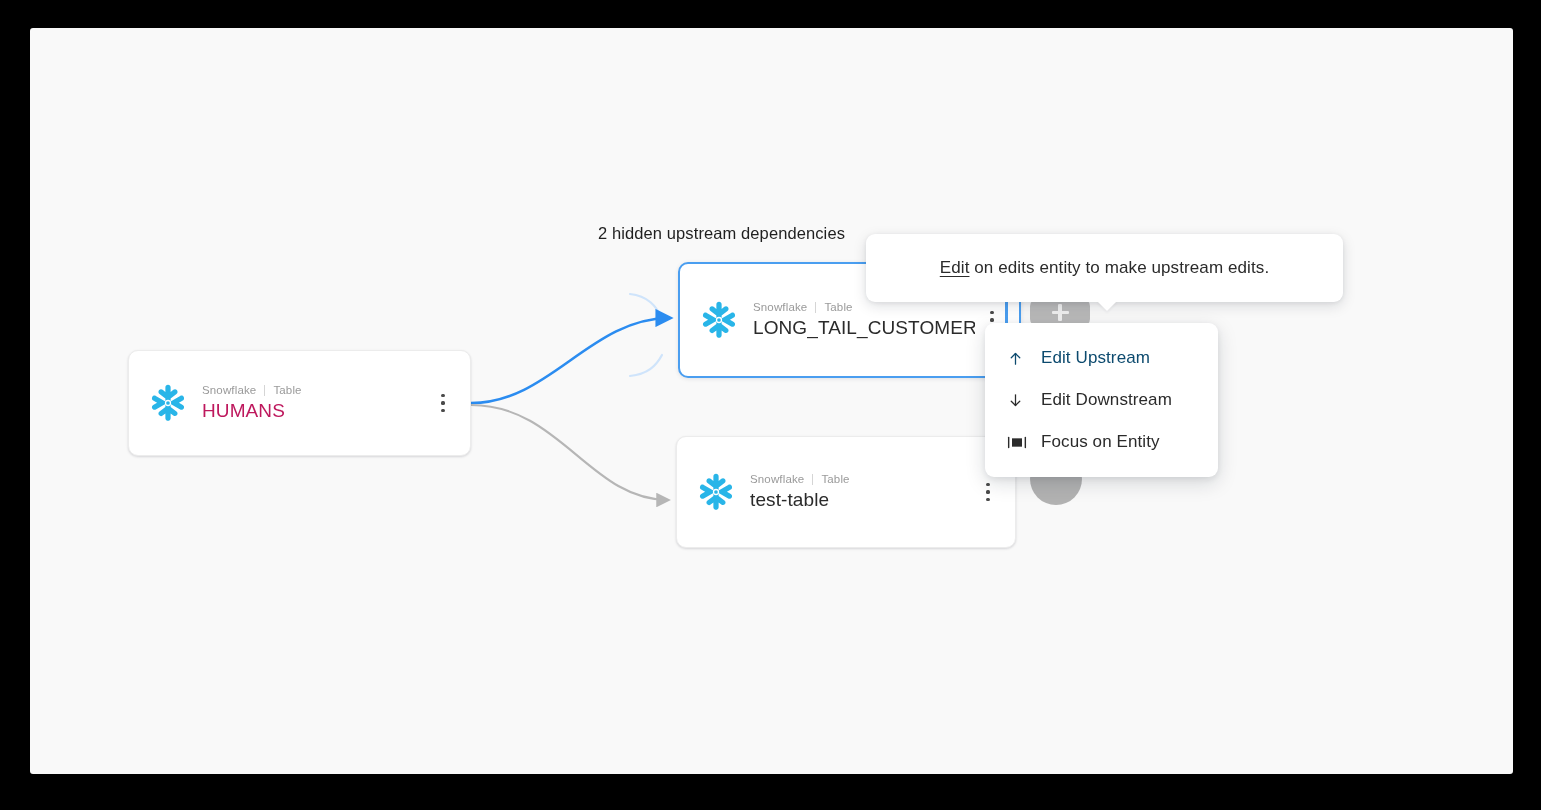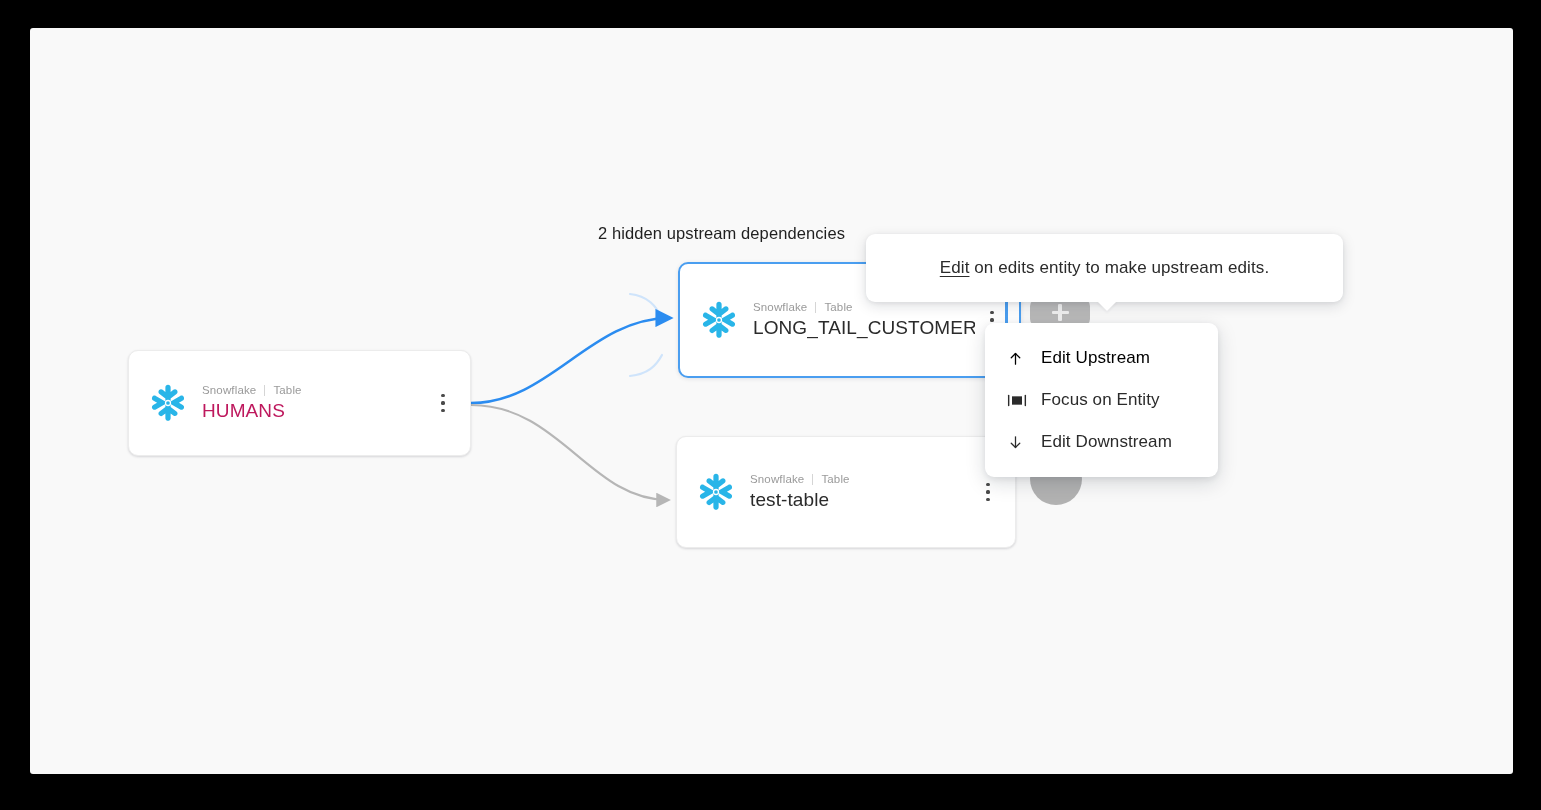--- a/index.html
+++ b/index.html
@@ -244,21 +244,21 @@
     height: 42px;
     padding: 0 22px;
     box-sizing: border-box;
     font-size: 17px;
     color: #2b2b2b;
     letter-spacing: 0.1px;
     cursor: pointer;
     white-space: nowrap;
   }
   .menu-item.disabled {
-    color: #000000;
+    color: #0c4a6e;
     cursor: default;
     align-items: center;
   }
   .menu-item .mi-icon {
     flex: 0 0 auto;
     width: 24px;
     margin-right: 10px;
     display: flex;
     align-items: center;
     justify-content: flex-start;
@@ -389,35 +389,35 @@
           <svg width="17" height="17" viewBox="0 0 24 24" fill="none" stroke="currentColor" stroke-width="1.8" stroke-linecap="round" stroke-linejoin="round">
             <line x1="12" y1="20" x2="12" y2="5"></line>
             <polyline points="6,11 12,5 18,11"></polyline>
           </svg>
         </span>
         <span>Edit Upstream</span>
       </div>
 
       <div class="menu-item">
         <span class="mi-icon">
+          <svg width="17" height="17" viewBox="0 0 24 24" fill="none" stroke="currentColor" stroke-width="1.8" stroke-linecap="round" stroke-linejoin="round">
+            <line x1="12" y1="4" x2="12" y2="19"></line>
+            <polyline points="6,13 12,19 18,13"></polyline>
+          </svg>
+        </span>
+        <span>Edit Downstream</span>
+      </div>
+
+      <div class="menu-item">
+        <span class="mi-icon">
           <svg width="20" height="17" viewBox="0 0 24 18" fill="none" stroke="currentColor" stroke-width="1.7" stroke-linecap="round">
             <line x1="2" y1="3" x2="2" y2="15"></line>
             <rect x="6" y="4" width="12" height="10" fill="currentColor" stroke="none"></rect>
             <line x1="22" y1="3" x2="22" y2="15"></line>
           </svg>
         </span>
         <span>Focus on Entity</span>
       </div>
 
-      <div class="menu-item">
-        <span class="mi-icon">
-          <svg width="17" height="17" viewBox="0 0 24 24" fill="none" stroke="currentColor" stroke-width="1.8" stroke-linecap="round" stroke-linejoin="round">
-            <line x1="12" y1="4" x2="12" y2="19"></line>
-            <polyline points="6,13 12,19 18,13"></polyline>
-          </svg>
-        </span>
-        <span>Edit Downstream</span>
-      </div>
-
     </div>
 
   </div>
 </div>
 
 </body></html>

